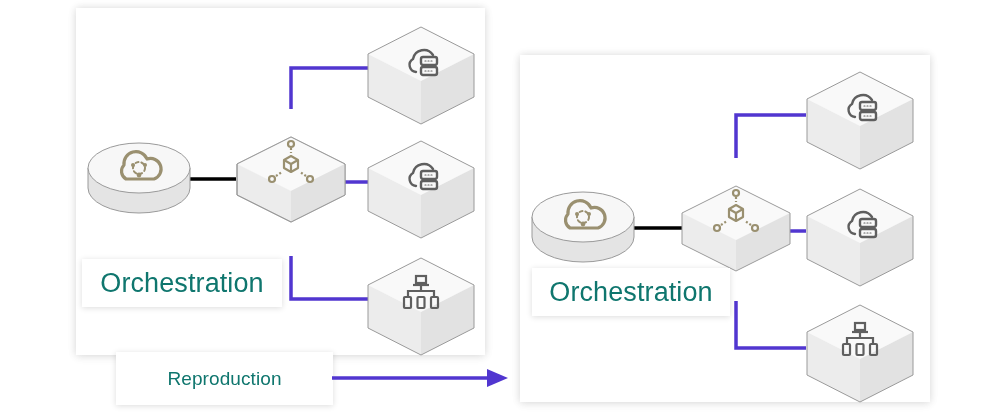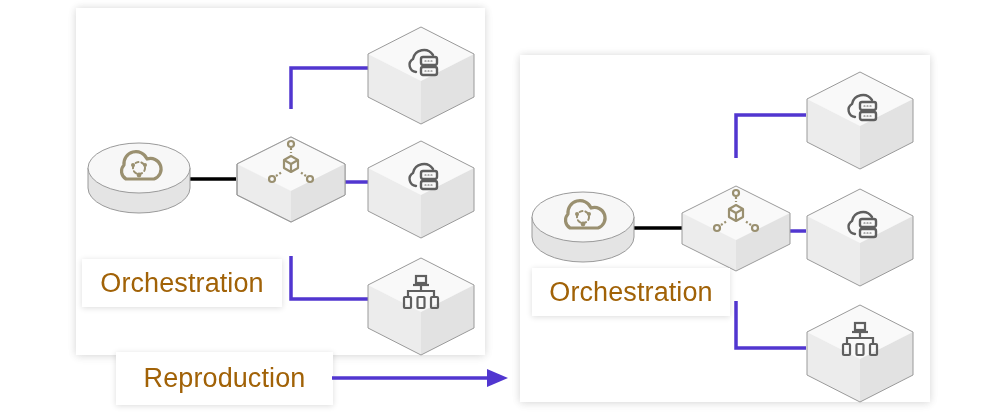--- a/index.html
+++ b/index.html
@@ -7,28 +7,28 @@
     width: 1008px; height: 420px; background: #ffffff; position: relative; overflow: hidden;
     font-family: "Liberation Sans", sans-serif;
   }
   .panel {
     position: absolute; background: #ffffff;
     box-shadow: 0 0 8px rgba(0,0,0,0.12), 0 2px 10px rgba(0,0,0,0.06);
   }
   #panel-1 { left: 76px; top: 8px; width: 409px; height: 347px; }
   #panel-2 { left: 520px; top: 55px; width: 410px; height: 347px; }
   .label-box {
-    position: absolute; background: #ffffff; color: #a16207;
+    position: absolute; background: #ffffff; color: #0f766e;
     box-shadow: 0 1px 6px rgba(0,0,0,0.14);
     display: flex; align-items: center; justify-content: center;
     font-size: 27px; letter-spacing: 0.1px;
   }
   #panel-1 .orch-label { left: 6px; top: 251px; width: 200px; height: 48px; }
   #panel-2 .orch-label { left: 12px; top: 213px; width: 198px; height: 48px; }
-  #repro-label { left: 116px; top: 352px; width: 217px; height: 53px; font-size: 27px; }
+  #repro-label { left: 116px; top: 352px; width: 217px; height: 53px; font-size: 19px; }
   svg.net { position: absolute; left: 0; top: 0; width: 100%; height: 100%; overflow: visible; }
   svg.arrow { position: absolute; left: 330px; top: 366px; width: 180px; height: 24px; }
 </style>
 </head>
 <body>
 
 <div class="panel" id="panel-1">
   <svg class="net" viewBox="0 0 409 347">
 
     <line x1="112" y1="171" x2="160" y2="171" stroke="#000" stroke-width="3.5"></line>

